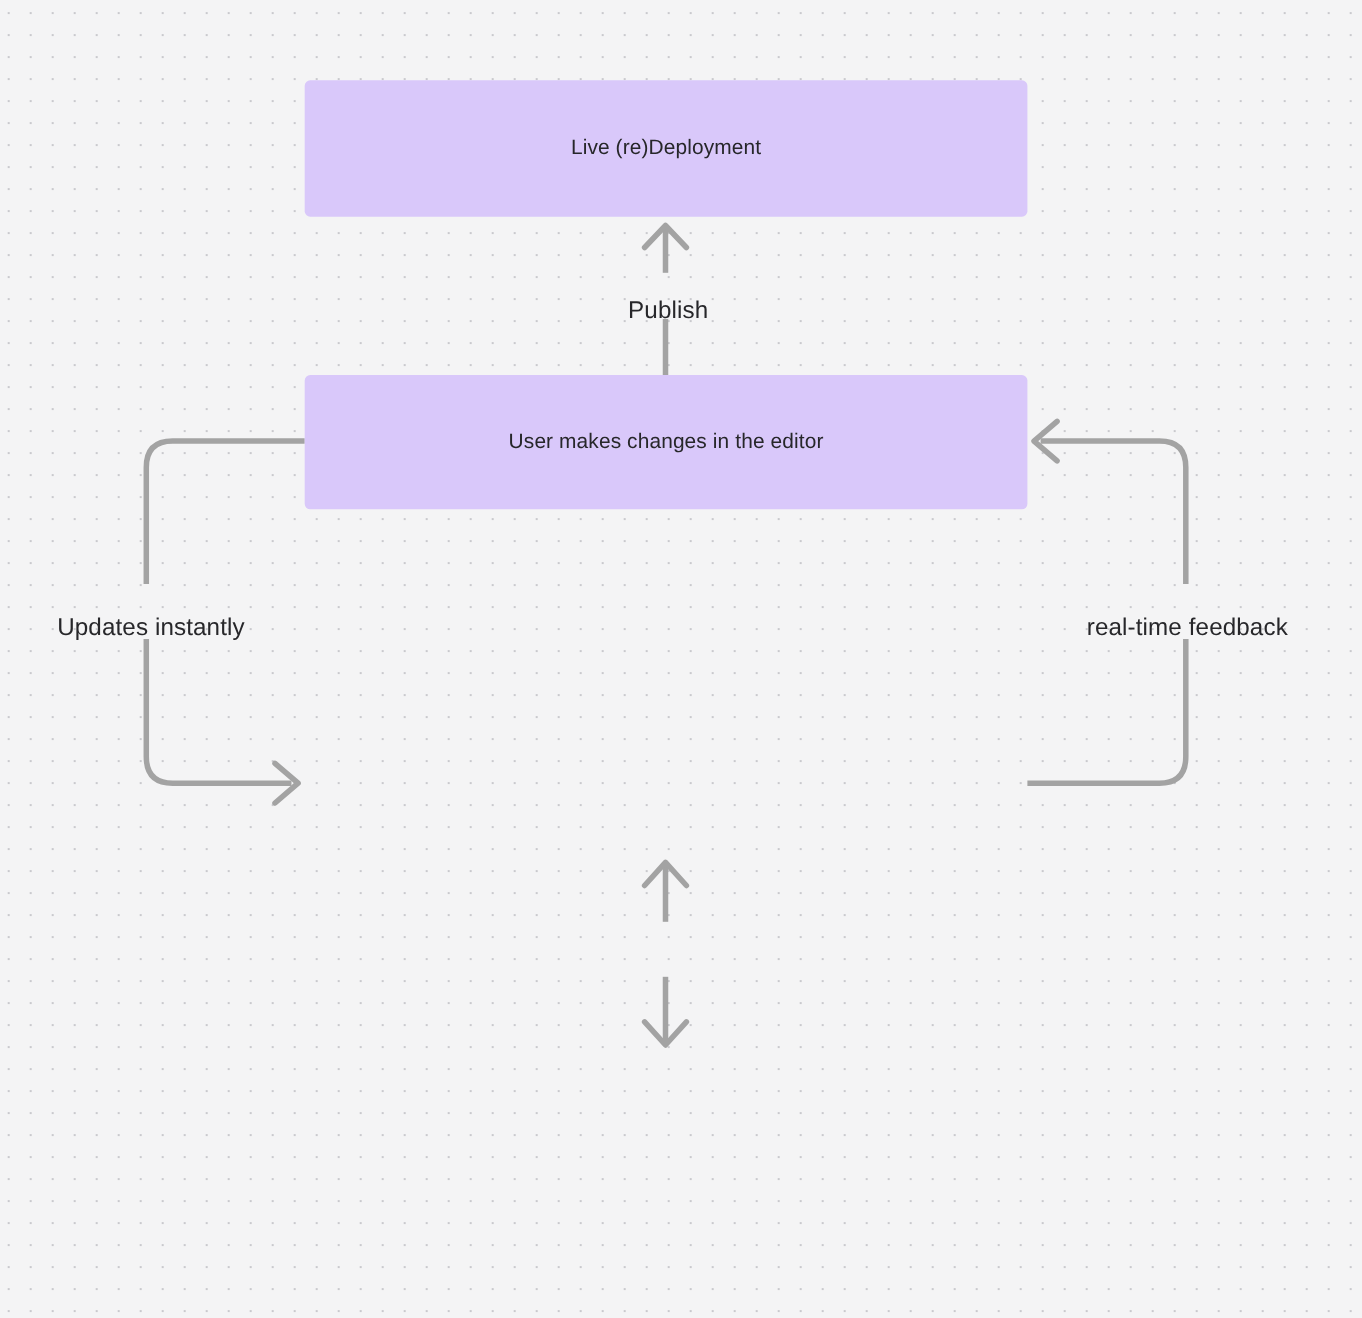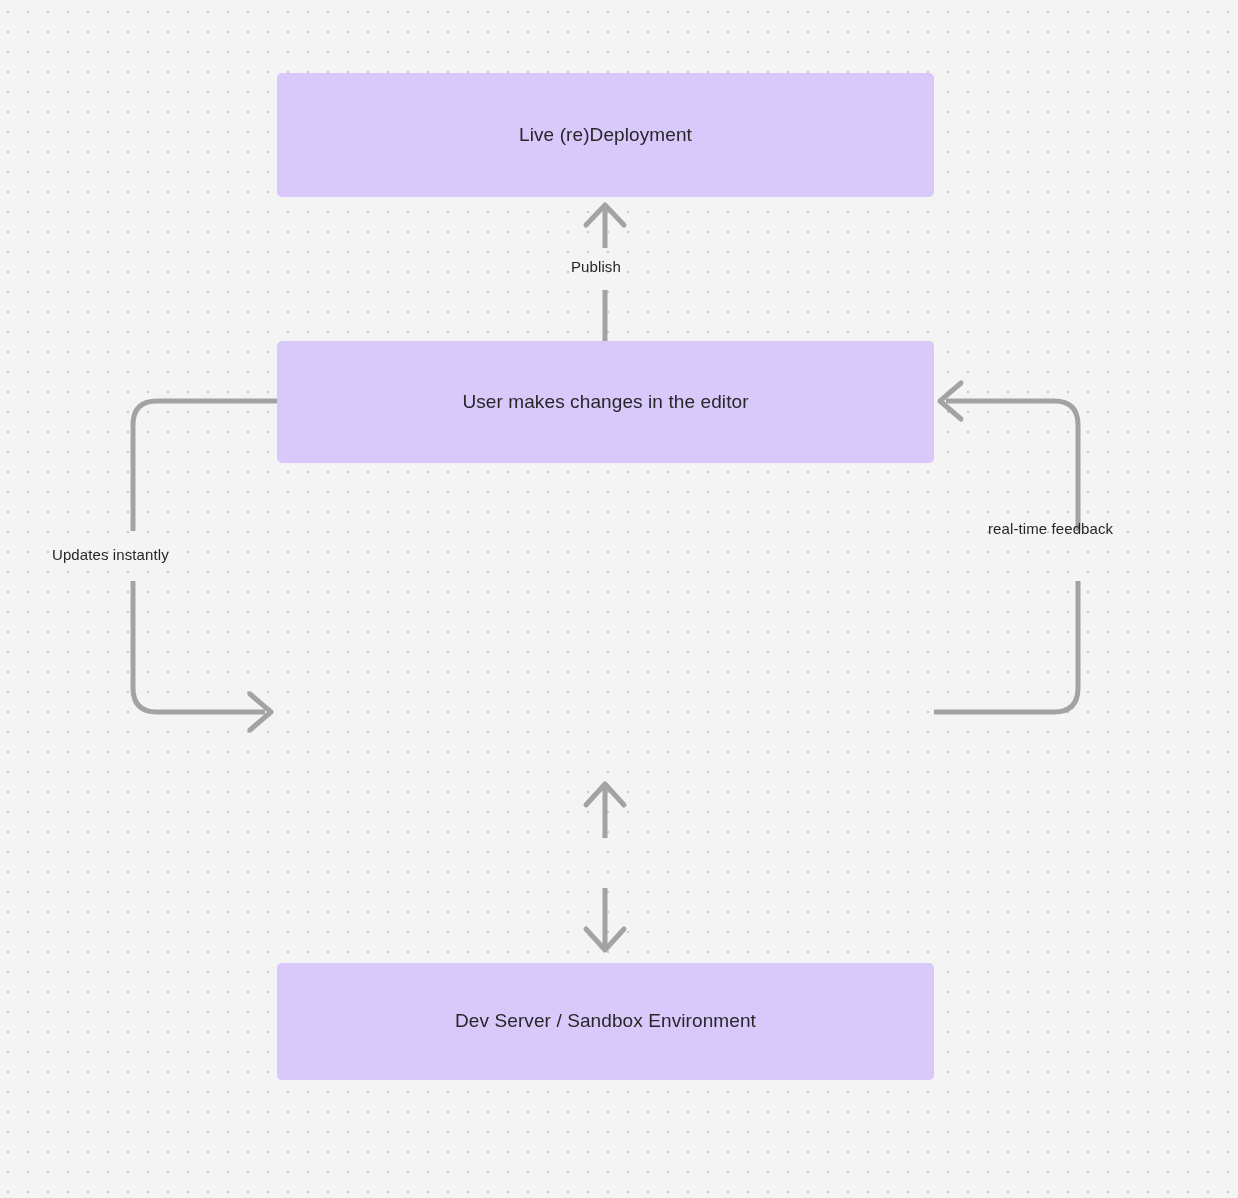--- a/index.html
+++ b/index.html
@@ -49,29 +49,30 @@
   }
 
   #node-live        { left: 277px; top: 73px;  width: 657px; height: 124px; }
   #node-user        { left: 277px; top: 341px; width: 657px; height: 122px; text-align: center; }
   #node-preview     { left: 277px; top: 653px; width: 657px; height: 119px; }
   #node-devserver   { left: 277px; top: 963px; width: 657px; height: 117px; }
 
   .edge-label {
     position: absolute;
     color: #27272a;
-    font-size: 15px;
+    font-size: 22px;
     letter-spacing: 0.1px;
     white-space: nowrap;
     background: transparent;
+    margin-top: 11px;
   }
 
   #label-publish      { left: 571px;  top: 258px; }
   #label-updates      { left: 52px;   top: 546px; }
-  #label-realtime     { left: 988px;  top: 520px; }
+  #label-realtime     { left: 988px;  top: 546px; }
   #label-spunup       { left: 416px;  top: 855px; }
 </style>
 </head>
 <body>
 
 <div id="canvas">
 
   <svg class="edges" viewBox="0 0 1238 1198" width="1238" height="1198" xmlns="http://www.w3.org/2000/svg">
 
     <g>
@@ -103,23 +104,20 @@
 
   <div class="node" id="node-live">
     <span>Live (re)Deployment</span>
   </div>
 
   <div class="node" id="node-user">
     <span>User makes changes in the editor</span>
   </div>
 
 
-  <div class="node" id="node-devserver">
-    <span>Dev Server / Sandbox Environment</span>
-  </div>
 
   <div class="edge-label" id="label-publish">Publish</div>
 
   <div class="edge-label" id="label-updates">Updates instantly</div>
 
   <div class="edge-label" id="label-realtime">real-time feedback</div>
 
 
 </div>
 

